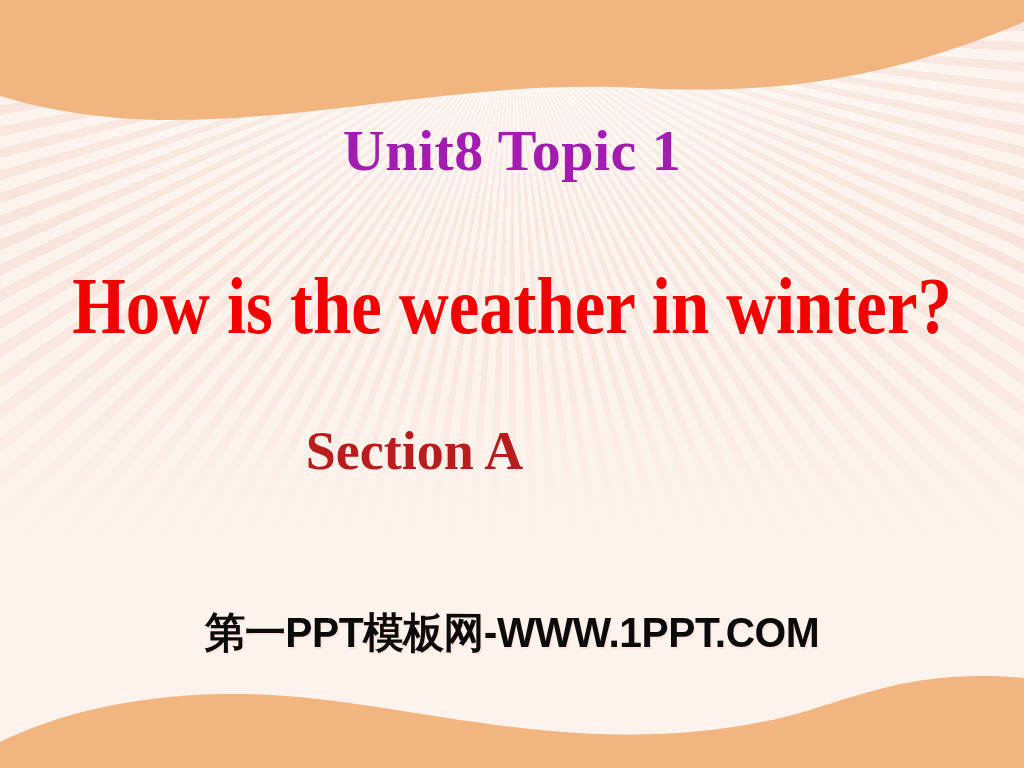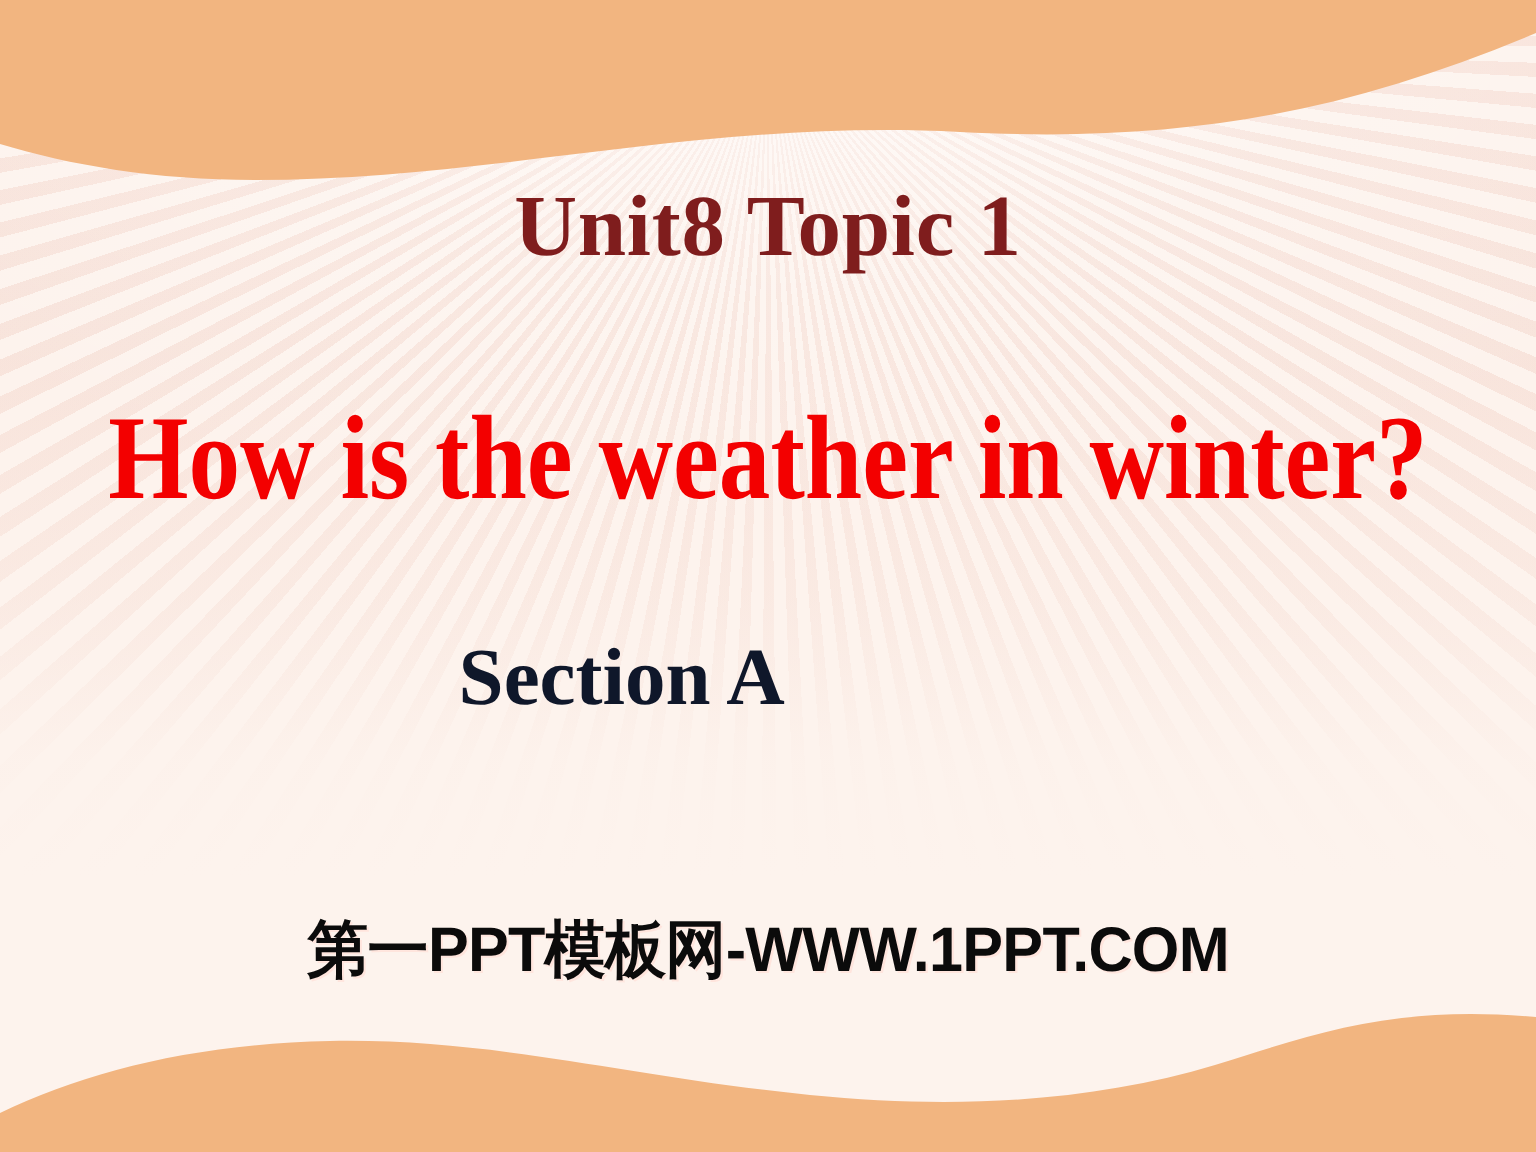--- a/index.html
+++ b/index.html
@@ -84,21 +84,21 @@
     position: absolute;
     inset: 0;
   }
 
   .subtitle-top {
     position: absolute;
     top: 122px;
     left: 0;
     width: 1024px;
     text-align: center;
-    color: #7f1d1d;
+    color: #a21caf;
     font-family: "Liberation Serif", "DejaVu Serif", serif;
     font-weight: bold;
     font-size: 58px;
     line-height: 1.0;
     letter-spacing: 0.5px;
     white-space: nowrap;
   }
 
   .main-title {
     position: absolute;
@@ -115,21 +115,21 @@
     transform: scaleX(0.86);
     transform-origin: 50% 50%;
   }
 
   .section-label {
     position: absolute;
     top: 424px;
     left: 0;
     width: 829px;
     text-align: center;
-    color: #0f172a;
+    color: #b91c1c;
     font-family: "Liberation Serif", "DejaVu Serif", serif;
     font-weight: bold;
     font-size: 54px;
     line-height: 1.0;
     white-space: nowrap;
   }
 
   .watermark {
     position: absolute;
     top: 612px;

